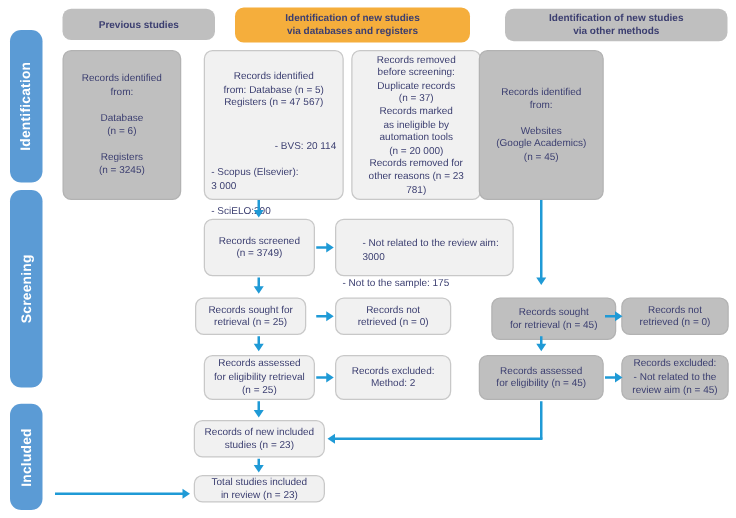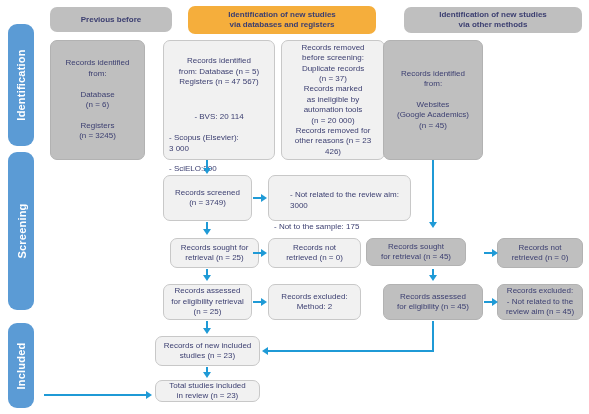--- a/index.html
+++ b/index.html
@@ -125,21 +125,21 @@
 
   <div class="stage-bar" style="left:8px; top:152px; width:26px; height:158px;">
     <span class="stage-label">Screening</span>
   </div>
 
   <div class="stage-bar" style="left:8px; top:323px; width:26px; height:85px;">
     <span class="stage-label">Included</span>
   </div>
 
   <div class="banner grey" style="left:50px; top:7px; width:122px; height:25px;">
-    <span style="white-space:pre-line;">Previous before</span>
+    <span style="white-space:pre-line;">Previous studies</span>
   </div>
 
   <div class="banner orange" style="left:188px; top:6px; width:188px; height:28px;">
     <span style="white-space:pre-line;">Identification of new studies
 via databases and registers</span>
   </div>
 
   <div class="banner grey" style="left:404px; top:7px; width:178px; height:26px;">
     <span style="white-space:pre-line;">Identification of new studies
 via other methods</span>
@@ -154,38 +154,38 @@
 
 Registers
 (n = 3245)</span>
   </div>
 
   <div class="box light" style="left:163px; top:40px; width:112px; height:120px; display:block; padding:5px 5px;">
     <div style="text-align:center;">Records identified
 from: Database (n = 5)
 Registers (n = 47 567)</div>
     <div style="height:4px;"></div>
-    <div style="text-align:center;">-  BVS: 20 114</div>
+    <div style="text-align:right;">-  BVS: 20 114</div>
     <div style="text-align:left;">-  Scopus (Elsevier):
     3 000</div>
     <div style="text-align:left;">-  SciELO:200</div>
     <div style="text-align:left;">-  Cinhal: 470</div>
   </div>
 
   <div class="box light" style="left:281px; top:40px; width:104px; height:120px;">
     <span class="inner">Records removed
 before screening:
 Duplicate records
 (n = 37)
 Records marked
 as ineligible by
 automation tools
 (n = 20 000)
 Records removed for
-other reasons (n = 23 426)</span>
+other reasons (n = 23 781)</span>
   </div>
 
   <div class="box grey" style="left:383px; top:40px; width:100px; height:120px;">
     <span class="inner">Records identified
 from:
 
 Websites
 (Google Academics)
 (n = 45)</span>
   </div>
@@ -193,31 +193,31 @@
   <div class="box light" style="left:163px; top:175px; width:89px; height:46px;">
     <span class="inner">Records screened
 (n = 3749)</span>
   </div>
 
   <div class="box light" style="left:268px; top:175px; width:143px; height:46px; display:block; padding:4px 5px;">
     <div style="text-align:left;margin-left:16px;">-  Not related to the review aim: 3000</div>
     <div style="text-align:left;">-  Not to the sample: 175</div>
   </div>
 
-  <div class="box light" style="left:170px; top:238px; width:89px; height:30px;">
+  <div class="box light" style="left:156px; top:238px; width:89px; height:30px;">
     <span class="inner">Records sought for
 retrieval (n = 25)</span>
   </div>
 
   <div class="box light" style="left:268px; top:238px; width:93px; height:30px;">
     <span class="inner">Records not
 retrieved (n = 0)</span>
   </div>
 
-  <div class="box grey" style="left:366px; top:238px; width:100px; height:28px;">
+  <div class="box grey" style="left:393px; top:238px; width:100px; height:34px;">
     <span class="inner">Records sought
 for retrieval (n = 45)</span>
   </div>
 
   <div class="box grey" style="left:497px; top:238px; width:86px; height:30px;">
     <span class="inner">Records not
 retrieved (n = 0)</span>
   </div>
 
   <div class="box light" style="left:163px; top:284px; width:89px; height:36px;">

